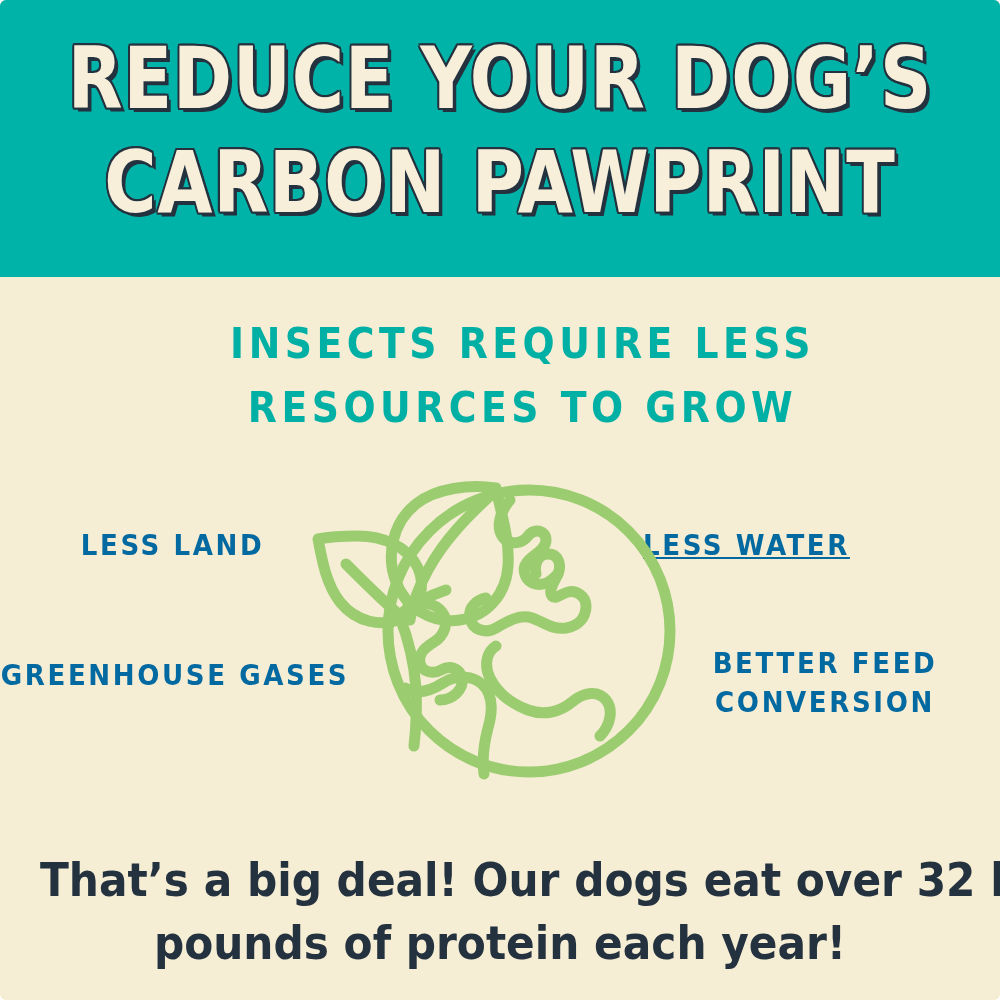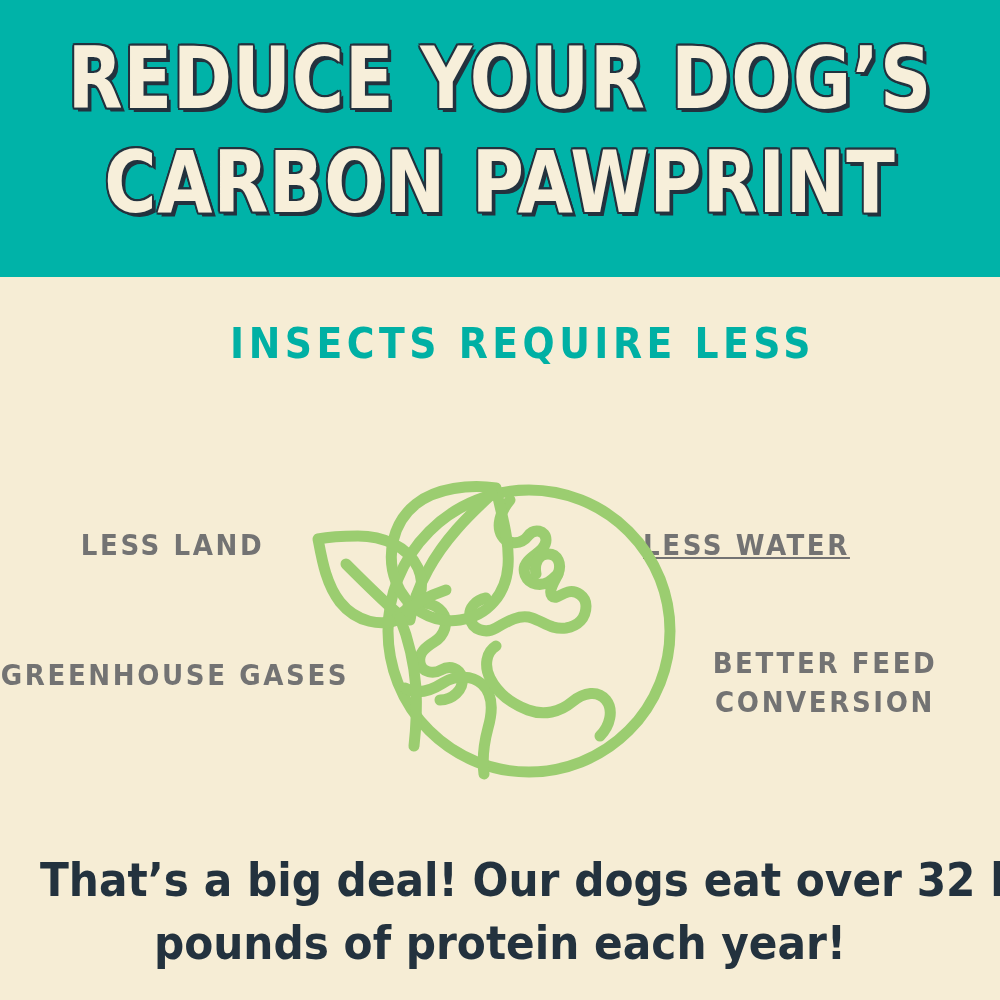--- a/index.html
+++ b/index.html
@@ -7,20 +7,21 @@
     padding: 0;
     background: #ffffff;
   }
   .poster {
     position: relative;
     width: 1000px;
     height: 1000px;
     overflow: hidden;
     background: #f6edd5;
     font-family: "Liberation Sans", sans-serif;
+    border-radius: 6px;
   }
 
   
   .header-band {
     position: absolute;
     left: 0;
     top: 0;
     width: 1000px;
     height: 277px;
     background: #00b3a8;
@@ -70,21 +71,21 @@
     font-size: 42px;
     line-height: 64px;
     letter-spacing: 4.5px;
     text-transform: uppercase;
   }
   .subtitle-line { display: block; white-space: nowrap; padding-left: 45px; }
 
   
   .label {
     position: absolute;
-    color: #737373;
+    color: #0369a1;
     font-family: "Liberation Sans Narrow", "DejaVu Sans Condensed", "Liberation Sans", sans-serif;
     font-weight: 700;
     font-size: 29px;
     line-height: 39px;
     letter-spacing: 2.6px;
     text-transform: uppercase;
     white-space: nowrap;
   }
   .label-line { display: block; }
 
@@ -126,20 +127,21 @@
 
   <div class="header-band"></div>
 
   <div class="header-title">
     <span class="header-line">REDUCE YOUR DOG’S</span>
     <span class="header-line">CARBON PAWPRINT</span>
   </div>
 
   <div class="subtitle">
     <span class="subtitle-line">INSECTS REQUIRE LESS</span>
+    <span class="subtitle-line">RESOURCES TO GROW</span>
   </div>
 
   <div class="label label-less-land">
     <span class="label-line">LESS LAND</span>
   </div>
 
   <div class="label label-ghg">
     <span class="label-line">GREENHOUSE GASES</span>
   </div>
 

